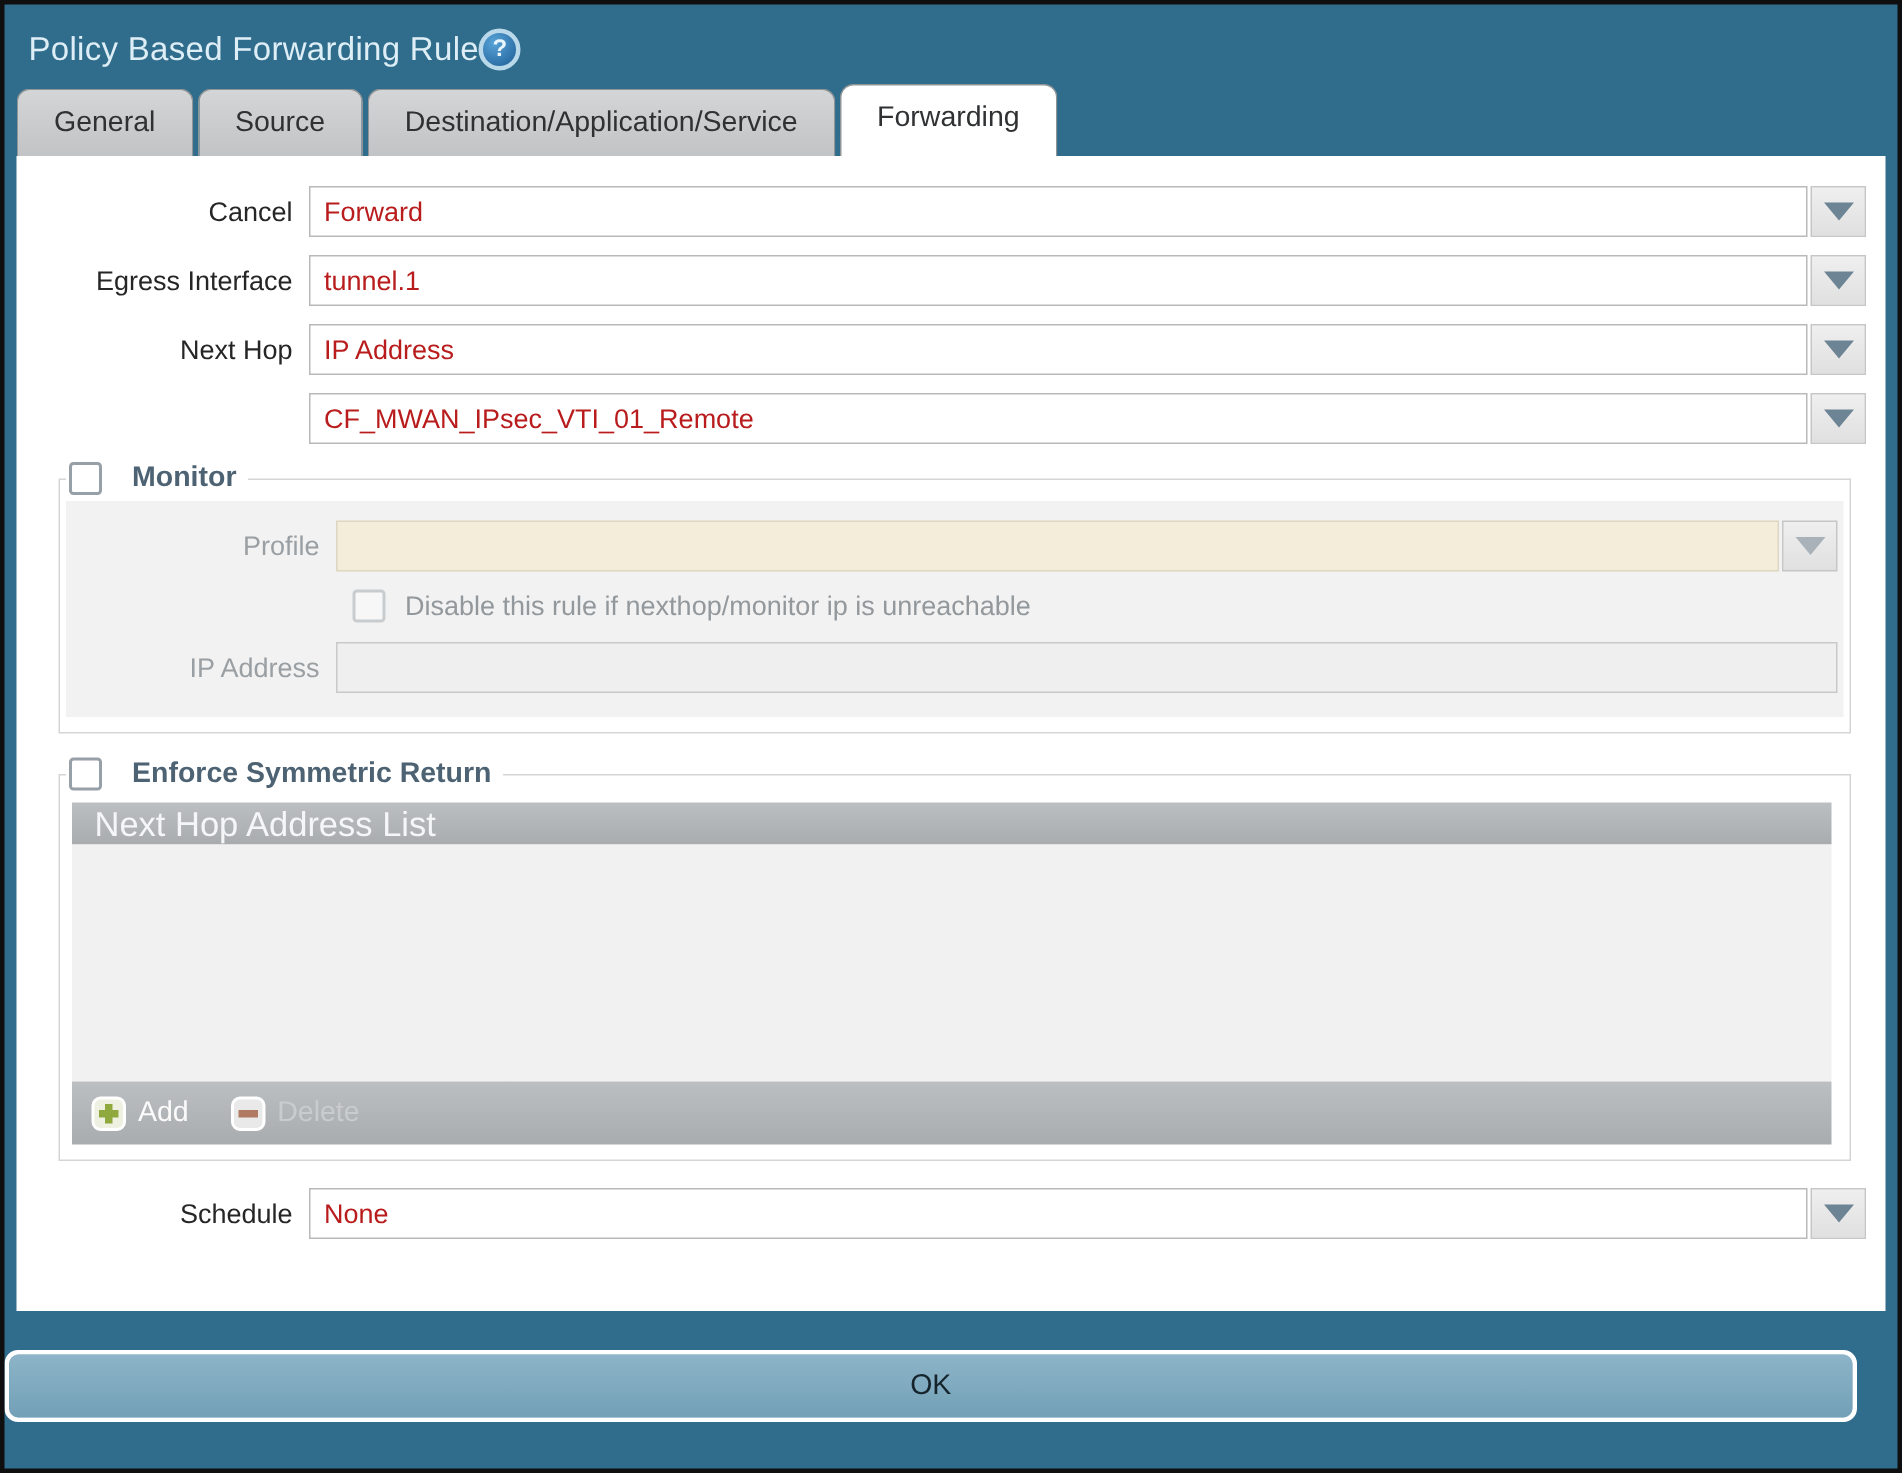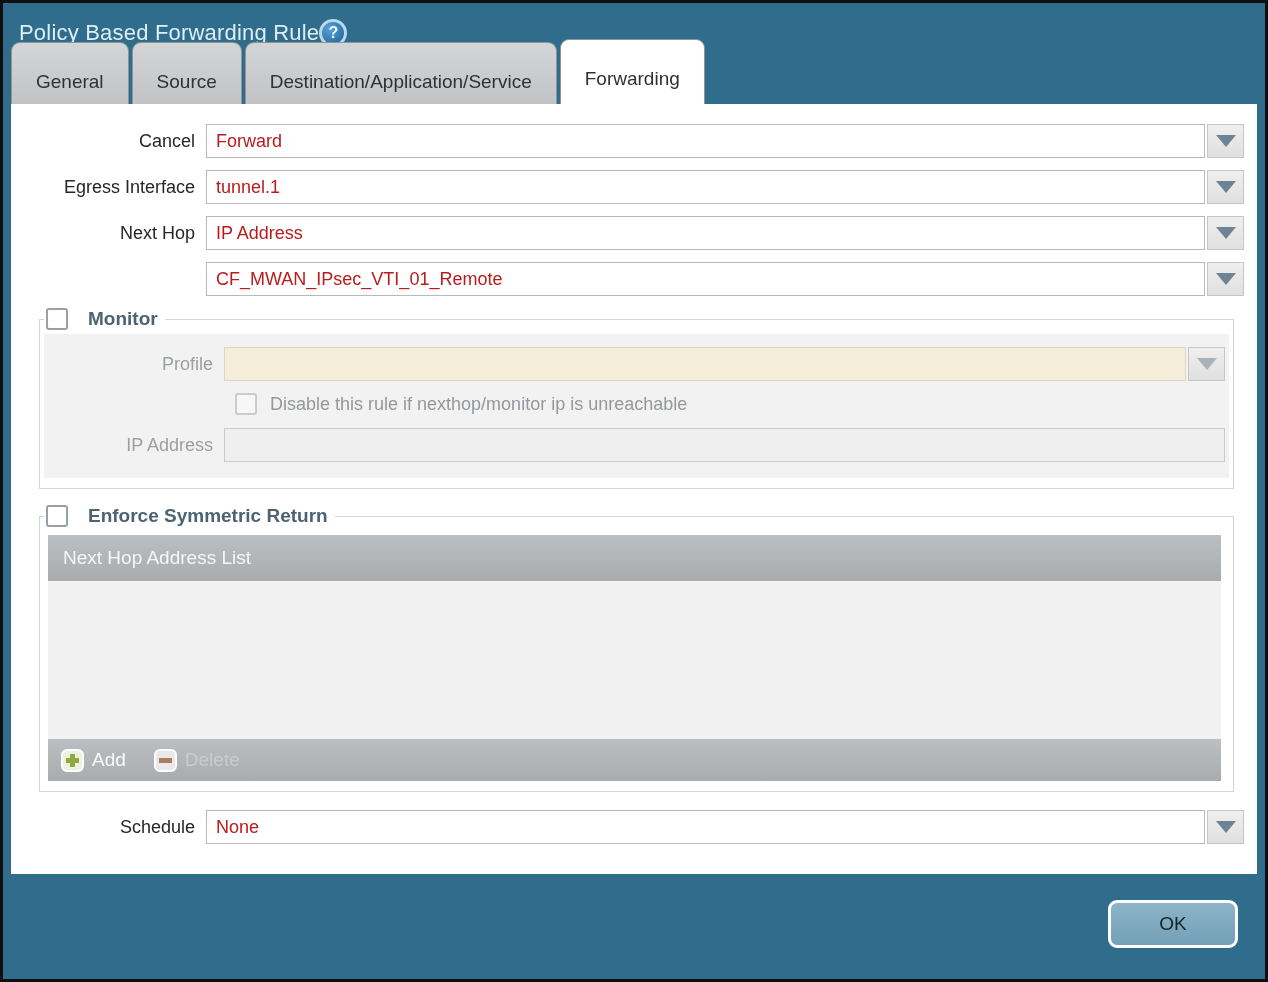--- a/index.html
+++ b/index.html
@@ -19,21 +19,21 @@
     background:radial-gradient(circle at 35% 30%, #57a3d8, #1d5d94);
     border:3px solid #b9d8e9; color:#eaf6fd; font-weight:bold;
     display:flex; align-items:center; justify-content:center;
     font-size:16px; cursor:pointer; }
 
   
   .tabs{ display:flex; align-items:flex-end; padding-left:8px; height:49px; }
   .tab{ background:linear-gradient(#d4d5d6,#c2c3c4);
     border:1px solid #8f9496; border-bottom:none;
     border-radius:9px 9px 0 0; margin-right:3px;
-    padding:28px 24px 11px; font-size:19px; color:#2f3133;
+    padding:11px 24px 11px; font-size:19px; color:#2f3133;
     white-space:nowrap; cursor:pointer; }
   .tab.active{ background:#fff; padding-bottom:14px; position:relative; z-index:3; }
 
   
   .content{ background:#fff; margin:0 8px; height:770px;
     padding:20px 13px 0 3px; position:relative; }
 
   .row{ display:flex; align-items:center; margin-bottom:12px; }
   .row-label{ width:192px; flex:none; text-align:right; padding-right:11px;
     font-size:18px; color:#262626; }
@@ -62,22 +62,22 @@
   .combo.cream input{ background:#f3edda; border-color:#ddd6c2; }
   .checkbox-row{ display:flex; align-items:center; gap:13px;
     margin:11px 0 13px 191px; }
   .checkbox-row .cb-label{ font-size:18px; color:#93989c; }
   .plain-input{ flex:1; height:34px; background:#efeff0;
     border:1px solid #c9c9c9; padding:0 9px; font-size:18px;
     color:#555; font-family:inherit; }
 
   
   .nh-table{ margin:8px 8px 0 4px; }
-  .tbl-header{ height:46px; background:linear-gradient(#bcbfc1,#a9acaf);
-    color:#f4f6f7; font-size:19px; display:flex; align-items:center;
+  .tbl-header{ height:28px; background:linear-gradient(#bcbfc1,#a9acaf);
+    color:#f4f6f7; font-size:23px; display:flex; align-items:center;
     padding:0 15px; }
   .tbl-body{ height:158px; background:#f1f1f1; }
   .tbl-footer{ height:42px; background:linear-gradient(#bcbfc1,#a9acaf);
     display:flex; align-items:center; gap:28px; padding:0 13px; }
   .tool{ display:flex; align-items:center; gap:8px; font-size:19px;
     color:#fbfbfb; cursor:pointer; }
   .tool.disabled{ color:#c9ccce; cursor:default; }
   .icon-sq{ width:23px; height:23px; border-radius:6px; border:2px solid #fff;
     position:relative; flex:none; }
   .icon-add{ background:#eef1e2; }
@@ -86,21 +86,21 @@
   .icon-add::after{ content:""; position:absolute; left:7px; top:3px;
     width:5px; height:13px; background:#90a93f; }
   .icon-del{ background:#e9e9ea; }
   .icon-del::before{ content:""; position:absolute; left:3px; top:7px;
     width:13px; height:5px; background:#b07a62; }
 
   .schedule-row{ margin-top:18px; }
 
   
   .footer{ display:flex; justify-content:flex-end; gap:13px;
-    padding:26px 27px 0 0; }
+    padding:26px 27px 0 0;flex-direction:column; }
   .btn{ height:48px; min-width:130px; border-radius:9px; border:3px solid #fff;
     font-size:19px; color:#16242c; display:flex; align-items:center;
     justify-content:center; cursor:pointer; font-family:inherit; padding:0 20px; }
   .btn-ok{ background:linear-gradient(#8db4c8,#72a0b7); }
   .btn-cancel{ background:linear-gradient(#d5d6d8,#c1c2c5); }
 </style>
 </head>
 <body>
 
 <div class="dialog">

